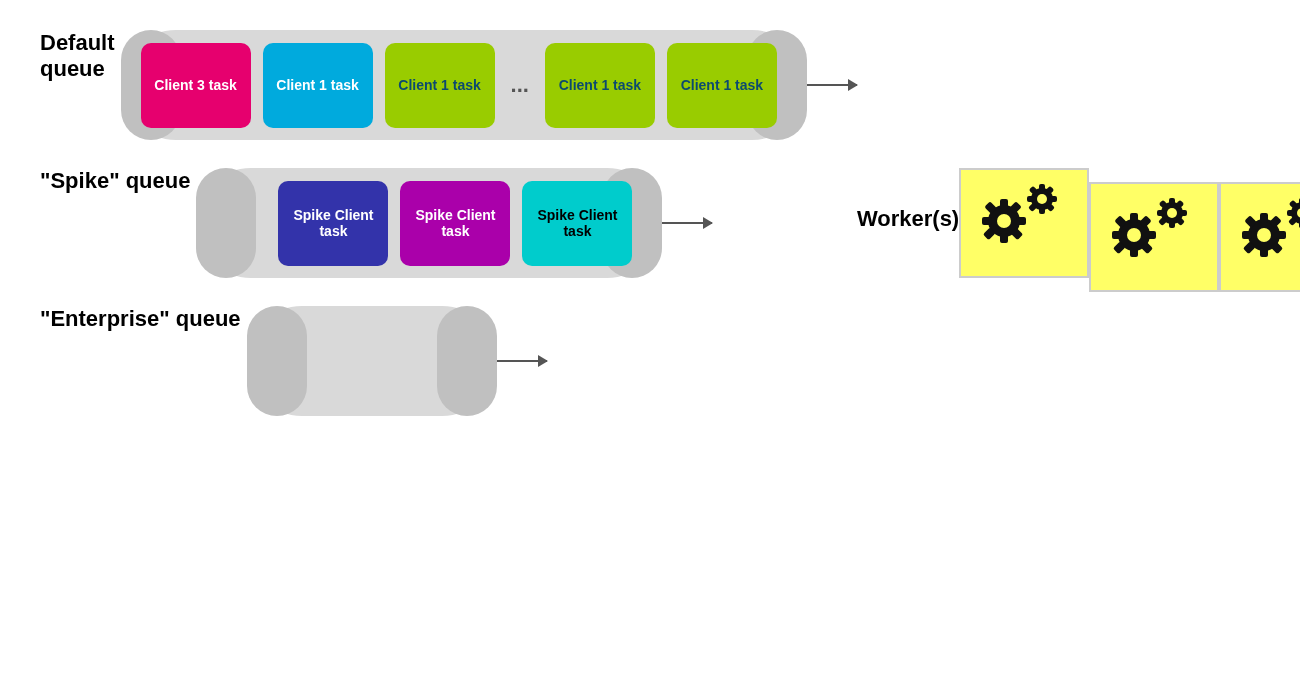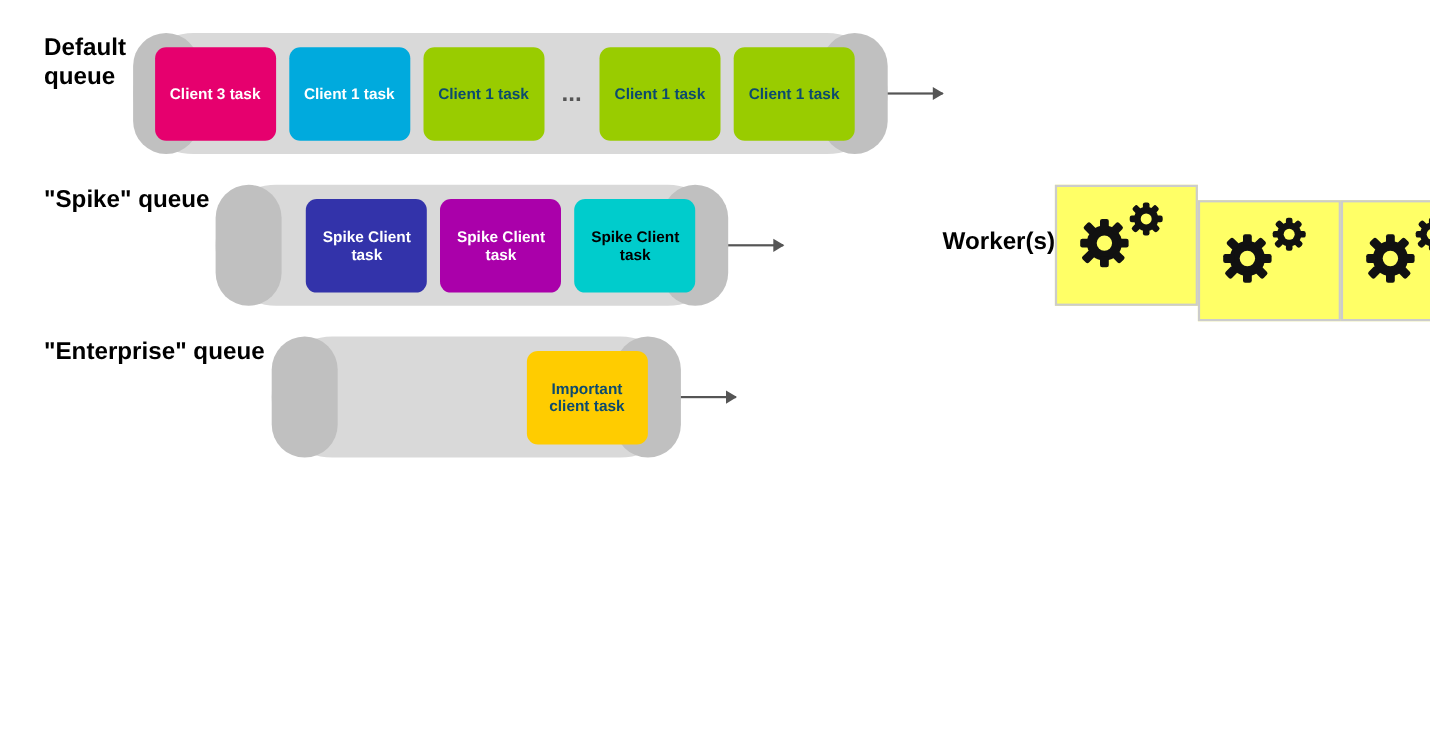--- a/index.html
+++ b/index.html
@@ -228,21 +228,20 @@
           <div class="arrow-line"></div>
         </div>
       </div>
     </div>
 
     <div class="queue-section">
       <div class="queue-title">"Enterprise" queue</div>
       <div class="queue-row">
         <div class="cylinder">
           <div class="enterprise-spacer"></div>
-          <div class="task-card enterprise2">Important client task</div>
         </div>
         <div class="arrow">
           <div class="arrow-line"></div>
         </div>
       </div>
     </div>
 
   </div>
 
   <div class="worker-section" style="margin-left: 0; padding-top: 0; display: flex; flex-direction: row; align-items: center;">

